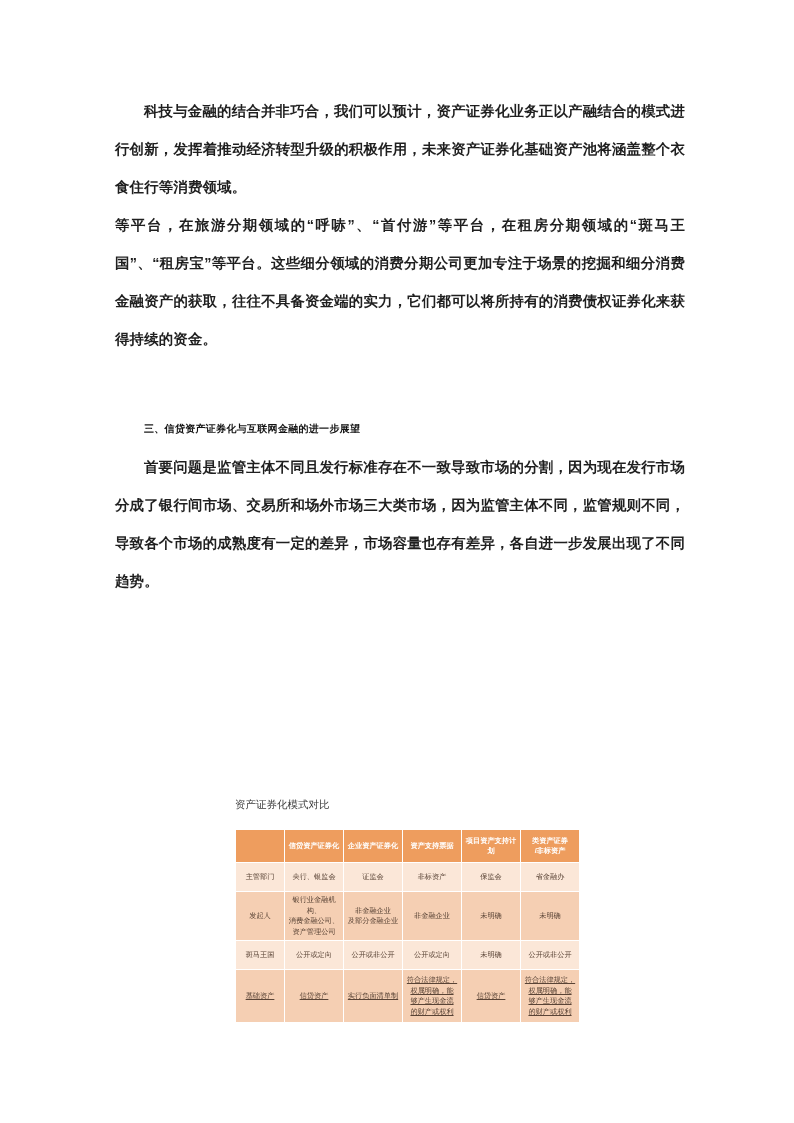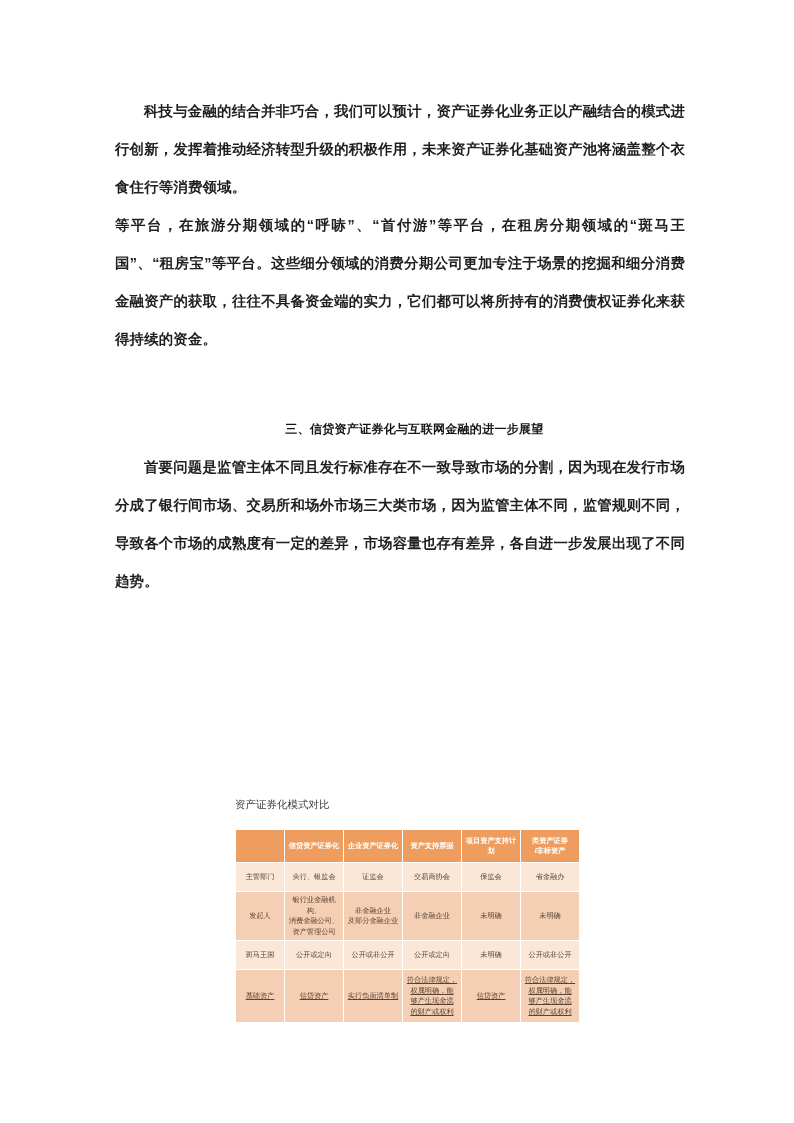--- a/index.html
+++ b/index.html
@@ -37,27 +37,26 @@
     text-justify: inter-ideograph;
     letter-spacing: 0.2px;
     font-weight: 600;
     color: #1f1f1f;
   }
   p.indent {
     text-indent: 29px;
   }
   h3.section-heading {
     margin: 0;
-    font-size: 12px;
+    font-size: 10px;
     line-height: 38px;
     font-weight: 700;
     text-indent: 29px;
     color: #141414;
     letter-spacing: 0.3px;
-    text-align: center;
   }
   .spacer-lg { height: 52px; }
 
   
   .figure {
     position: absolute;
     left: 235px;
     top: 797px;
     width: 341px;
   }
@@ -143,21 +142,21 @@
           <th>资产支持票据</th>
           <th>项目资产支持计划</th>
           <th>类资产证券<br>/非标资产</th>
         </tr>
       </thead>
       <tbody>
         <tr class="row-light">
           <td class="lbl short">主管部门</td>
           <td class="short">央行、银监会</td>
           <td class="short">证监会</td>
-          <td class="short">交易商协会</td>
+          <td class="short">非标资产</td>
           <td class="short">保监会</td>
           <td class="short">省金融办</td>
         </tr>
         <tr class="row-dark">
           <td class="lbl tall-a">发起人</td>
           <td class="tall-a">银行业金融机构、<br>消费金融公司、<br>资产管理公司</td>
           <td class="tall-a">非金融企业<br>及部分金融企业</td>
           <td class="tall-a">非金融企业</td>
           <td class="tall-a">未明确</td>
           <td class="tall-a">未明确</td>

